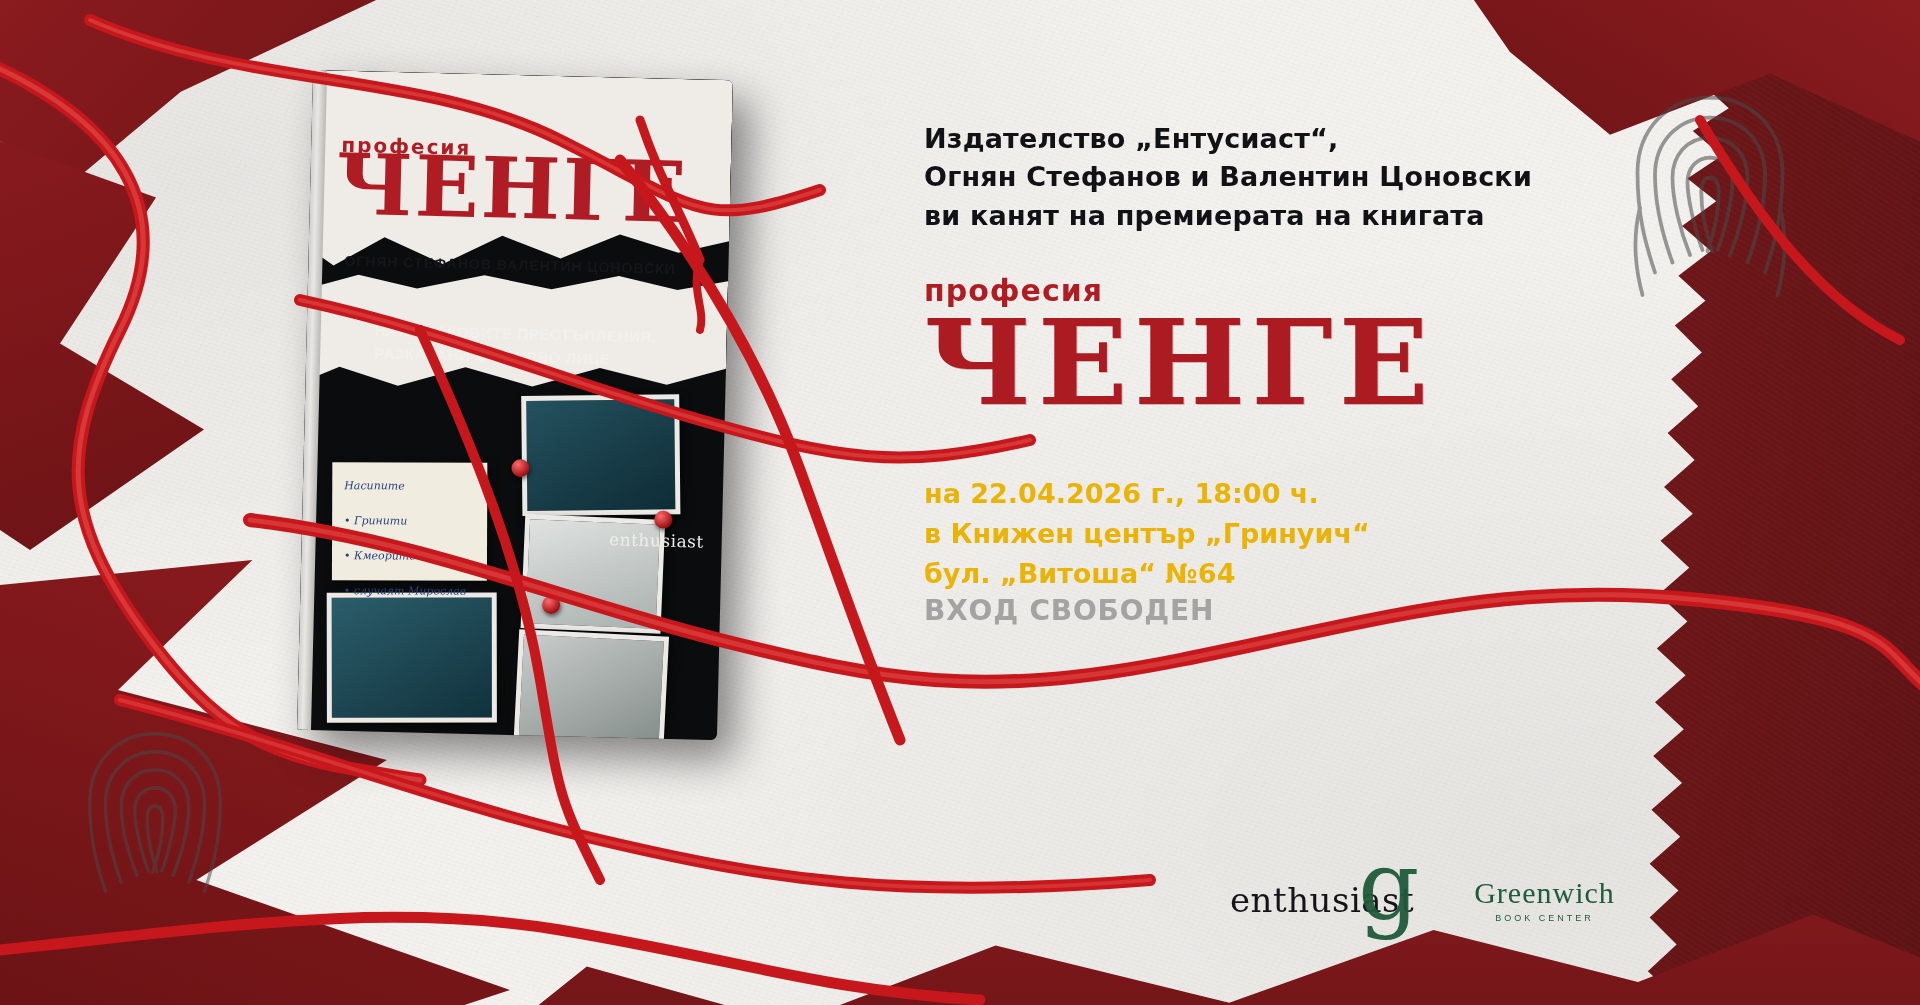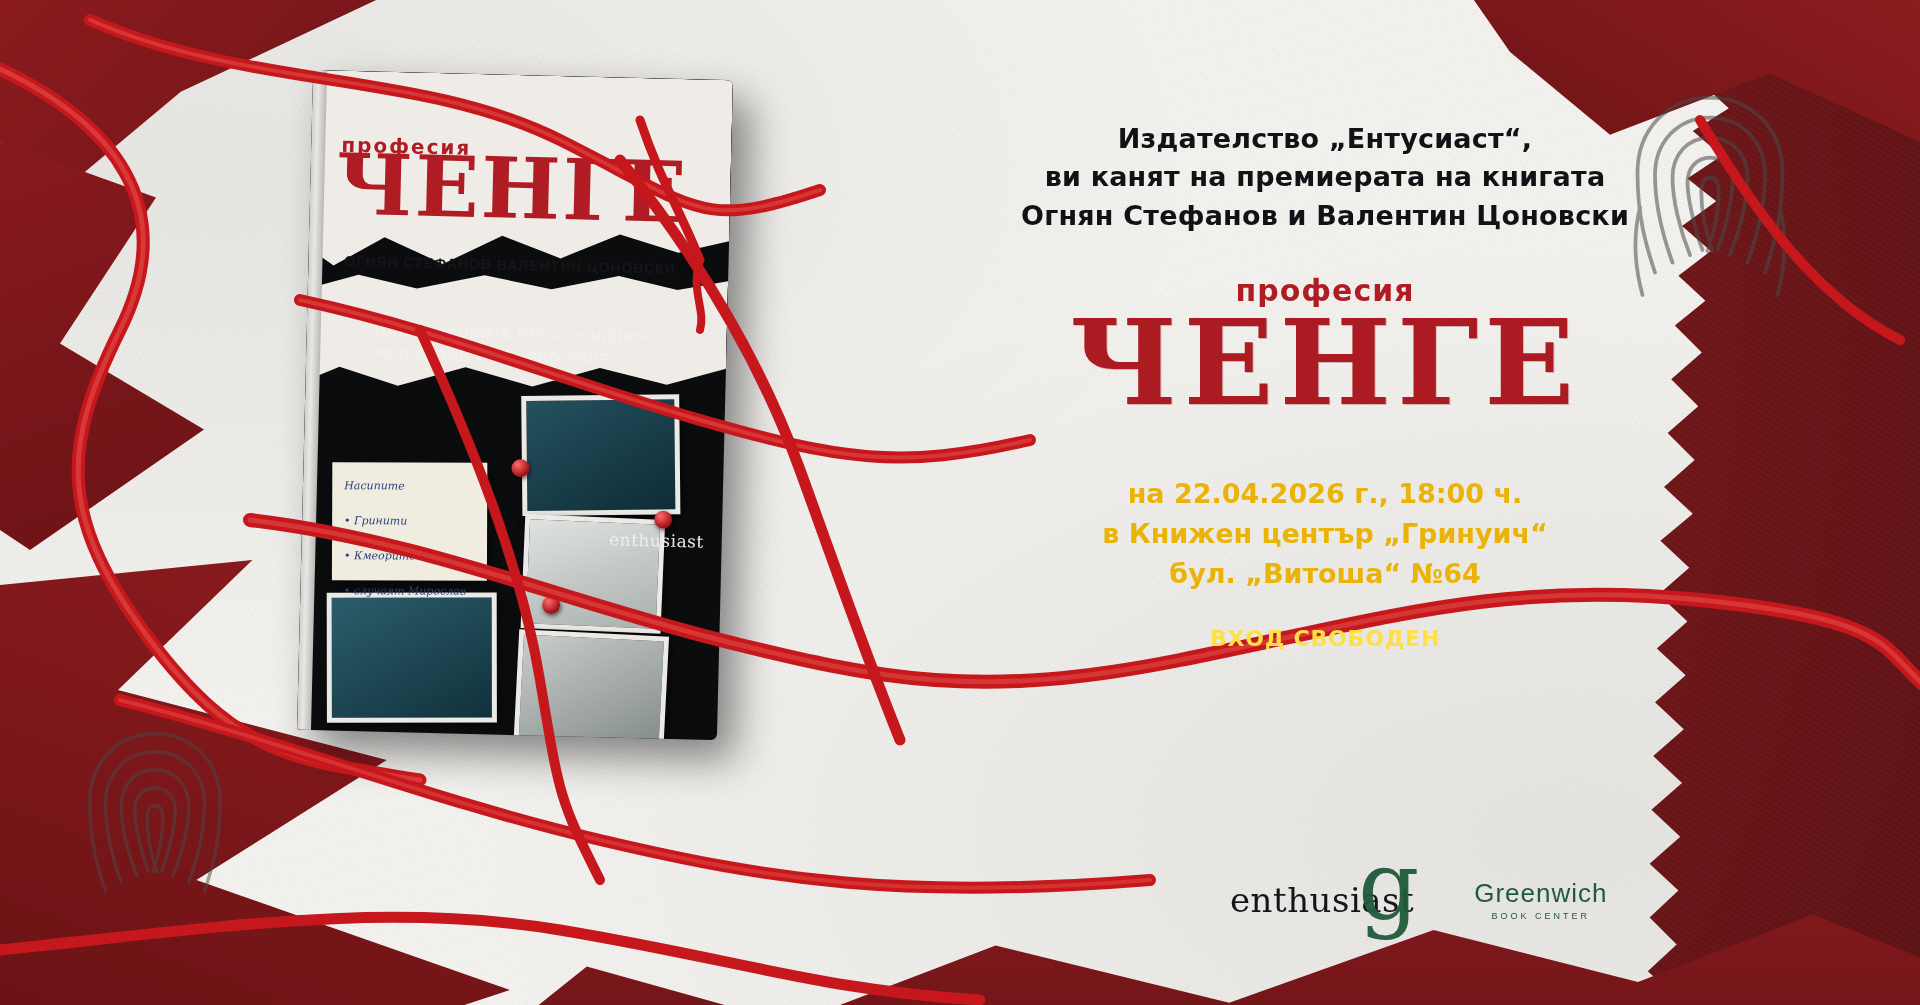--- a/index.html
+++ b/index.html
@@ -205,24 +205,23 @@
     box-shadow:1px 2px 4px rgba(0,0,0,.6);
   }
   .bk-enth {
     position:absolute; right:18px; top:452px; color:#f0eeea;
     font-family:"DejaVu Serif", serif; font-size:17px; letter-spacing:.5px;
   }
 
   
   .content {
     position: absolute;
-    left: 955px;
+    left: 924px;
     top: 120px;
     width: 740px;
-    text-align: center;
   }
   .invite {
     color:#111216;
     font-size:27px;
     font-weight:700;
     line-height:1.42;
     letter-spacing:.2px;
     font-family:"DejaVu Sans", sans-serif;
   }
   .kicker {
@@ -245,23 +244,22 @@
   }
   .details {
     margin-top:52px;
     color:#eab308;
     font-size:27px;
     font-weight:700;
     line-height:1.48;
     font-family:"DejaVu Sans", sans-serif;
   }
   .free {
-    margin-top:32px;
-    color:#fde047;
-    font-size:22px;
+    color:#a3a3a3;
+    font-size:28px;
     font-weight:700;
     letter-spacing:.8px;
     font-family:"DejaVu Sans", sans-serif;
   }
 
   
   .logos {
     position:absolute;
     left:1230px;
     top:845px;
@@ -275,21 +273,21 @@
     font-family:"DejaVu Serif", serif;
     font-size:34px;
     color:#141518;
     letter-spacing:.5px;
   }
   .logo-green {
     display:flex; flex-direction:column; align-items:center; line-height:1;
     color:#1f5b3a;
   }
   .logo-green .gw {
-    font-family:Liberation Sans, sans-serif; font-size:26px; letter-spacing:1px;
+    font-family:Liberation Serif, serif; font-size:30px; letter-spacing:1px;
   }
   .logo-green .gsub {
     font-size:9px; letter-spacing:3px; margin-top:6px; color:#1f5b3a;
   }
   .green-g {
     position:absolute; left:1358px; top:838px;
     font-family:"DejaVu Serif", serif; font-size:96px; color:#1f5b3a;
     opacity:.95; line-height:1;
   }
 </style>
@@ -397,22 +395,22 @@
 
       <path d="M1700 120 C 1760 220, 1820 300, 1900 340" stroke-width="10"></path>
       <path d="M620 160 C 700 260, 760 360, 800 470 S 860 640, 900 740" stroke-width="11"></path>
       <path d="M420 330 C 470 440, 520 560, 540 680 S 560 800, 600 880" stroke-width="10"></path>
     </g>
   </svg>
 
   <div class="content">
     <div class="invite">
       <div>Издателство „Ентусиаст“,</div>
+      <div>Огнян Стефанов и Валентин Цоновски</div>
       <div>ви канят на премиерата на книгата</div>
-      <div>Огнян Стефанов и Валентин Цоновски</div>
     </div>
 
     <div class="kicker">професия</div>
     <div class="bigtitle">ЧЕНГЕ</div>
 
     <div class="details">
       <div>на 22.04.2026 г., 18:00 ч.</div>
       <div>в Книжен център „Гринуич“</div>
       <div>бул. „Витоша“ №64</div>
     </div>

